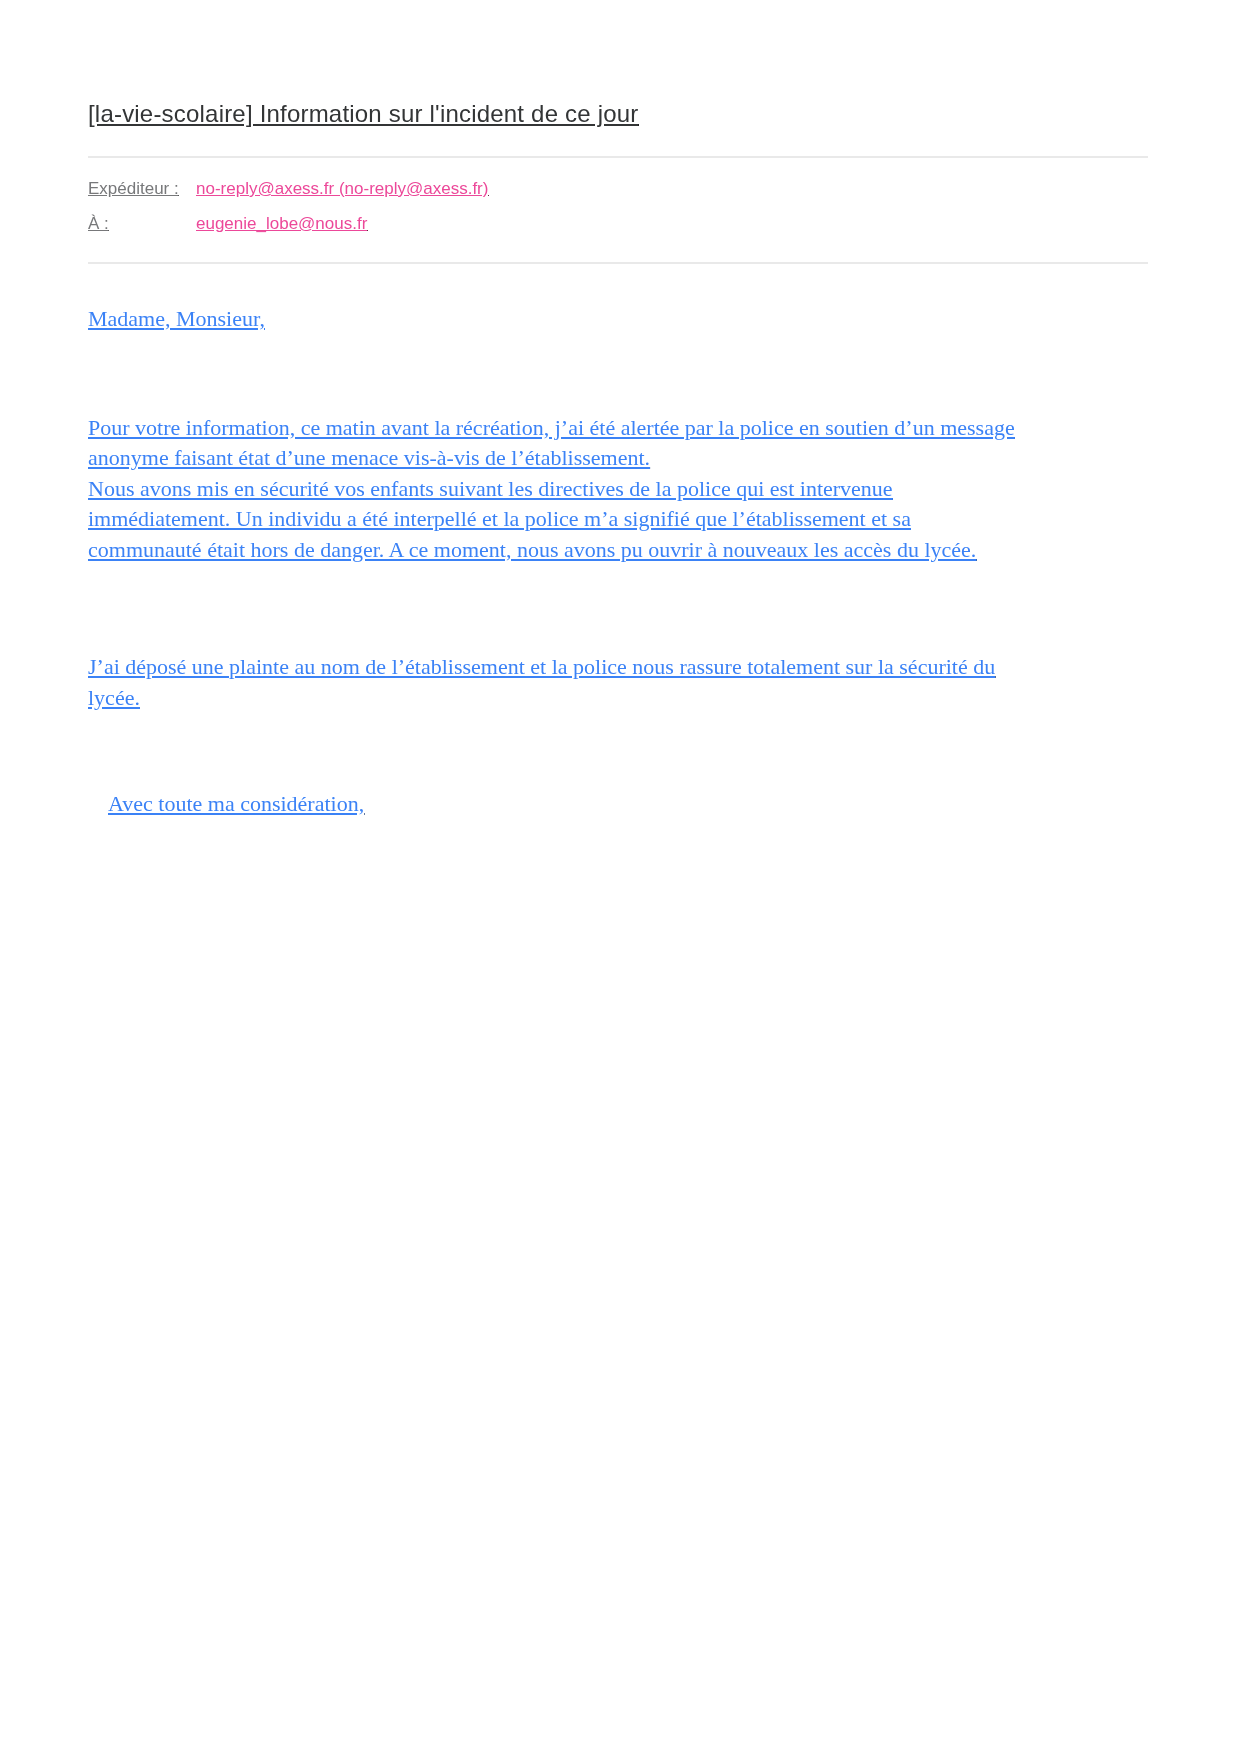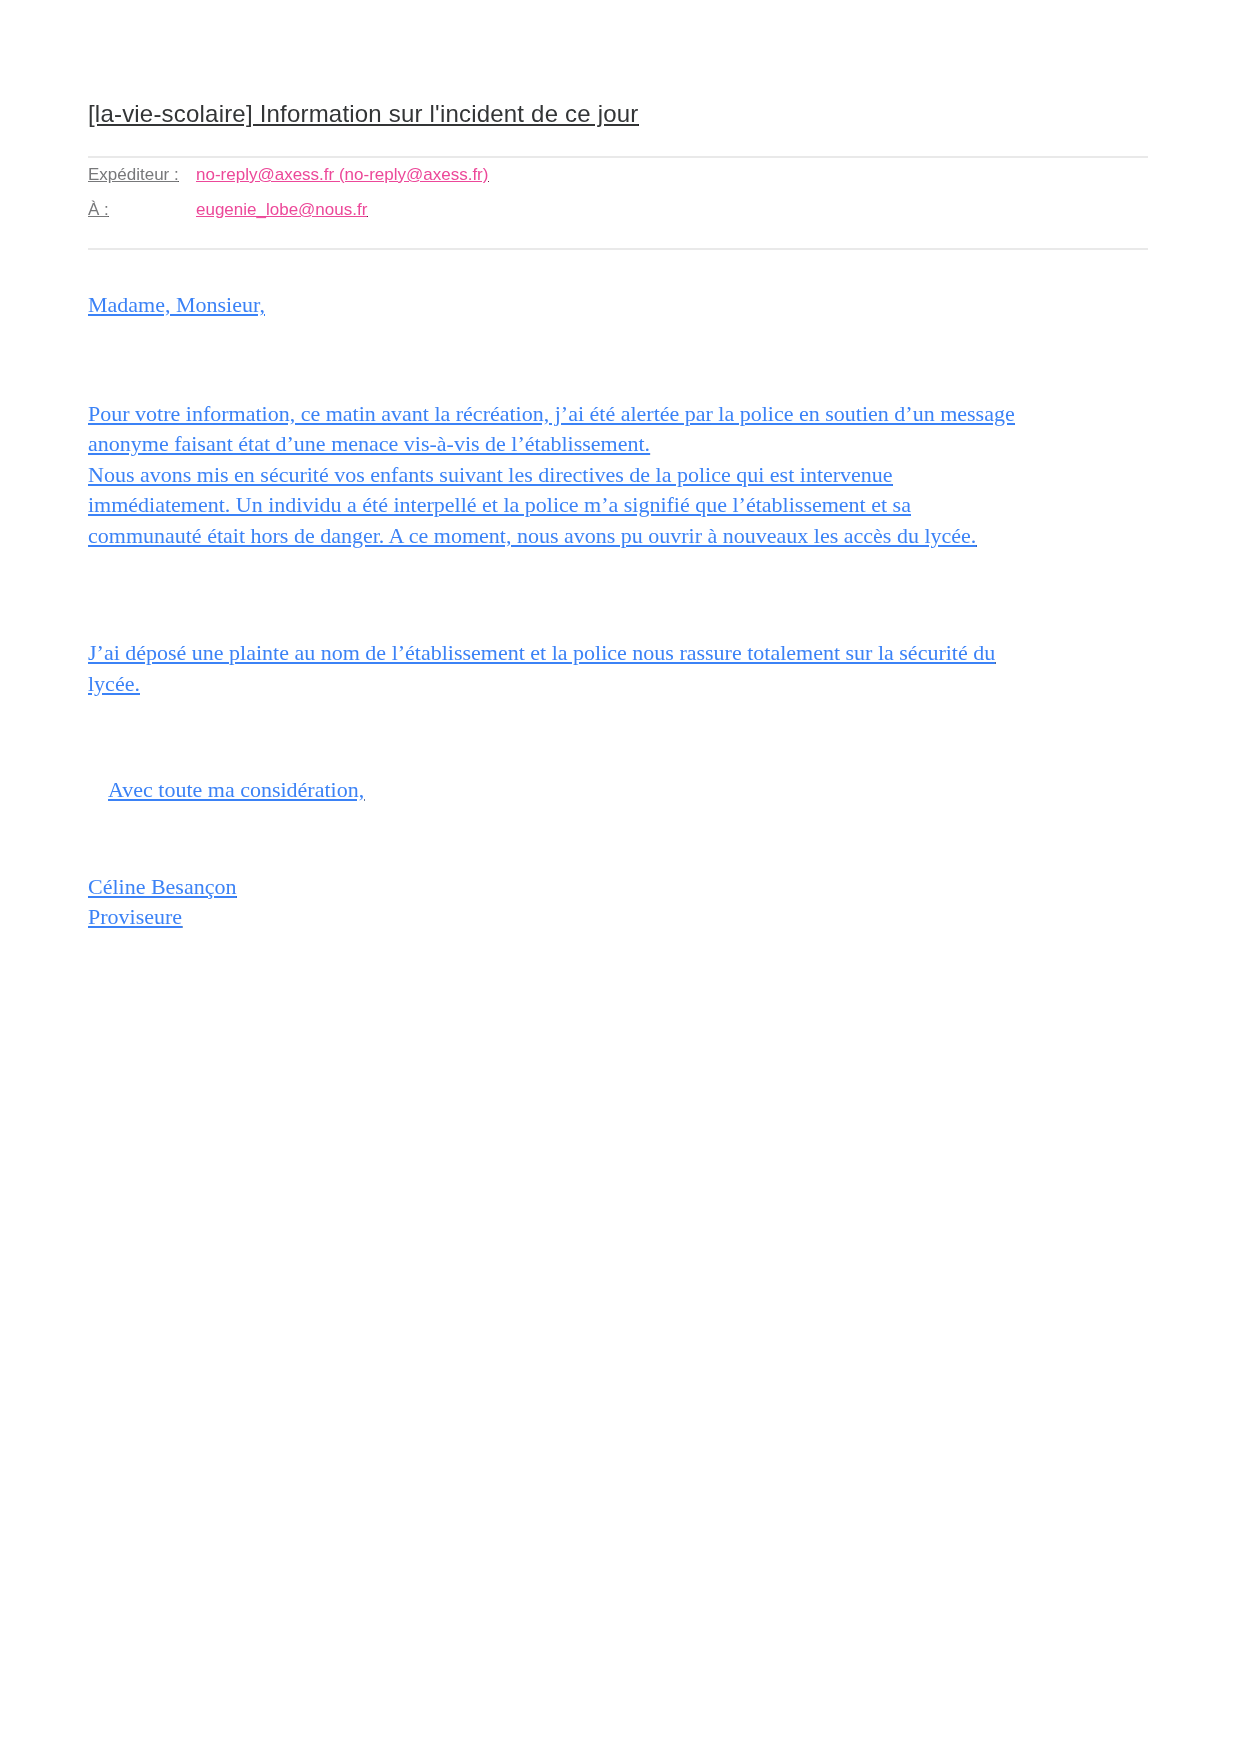--- a/index.html
+++ b/index.html
@@ -29,21 +29,21 @@
   .divider {
     border: none;
     border-top: 2px solid #e9e9e9;
     height: 0;
     width: 1060px;
     margin: 0;
   }
   .divider.top { margin-top: 26px; }
   .divider.bottom { margin-top: 20px; }
   .meta-table {
-    margin-top: 0;
+    margin-top: 14px;
   }
   .meta-row {
     display: flex;
     align-items: baseline;
     padding: 7px 0 8px 0;
     font-size: 17px;
     line-height: 20px;
   }
   .meta-label {
     width: 108px;
@@ -101,20 +101,16 @@
 
       <div class="para-1">
         <span class="sentence">Pour votre information, ce matin avant la récréation, j’ai été alertée par la police en soutien d’un message anonyme faisant état d’une menace vis-à-vis de l’établissement.</span><br>
         <span class="sentence">Nous avons mis en sécurité vos enfants suivant les directives de la police qui est intervenue immédiatement. Un individu a été interpellé et la police m’a signifié que l’établissement et sa communauté était hors de danger. A ce moment, nous avons pu ouvrir à nouveaux les accès du lycée.</span>
       </div>
 
       <div class="para-2">J’ai déposé une plainte au nom de l’établissement et la police nous rassure totalement sur la sécurité du lycée.</div>
 
       <div class="closing">Avec toute ma considération,</div>
 
-      <div class="signature">
-        <div>Céline Besançon</div>
-        <div>Proviseure</div>
-      </div>
 
     </div>
   </div>
 </div>
 
 </body></html>

